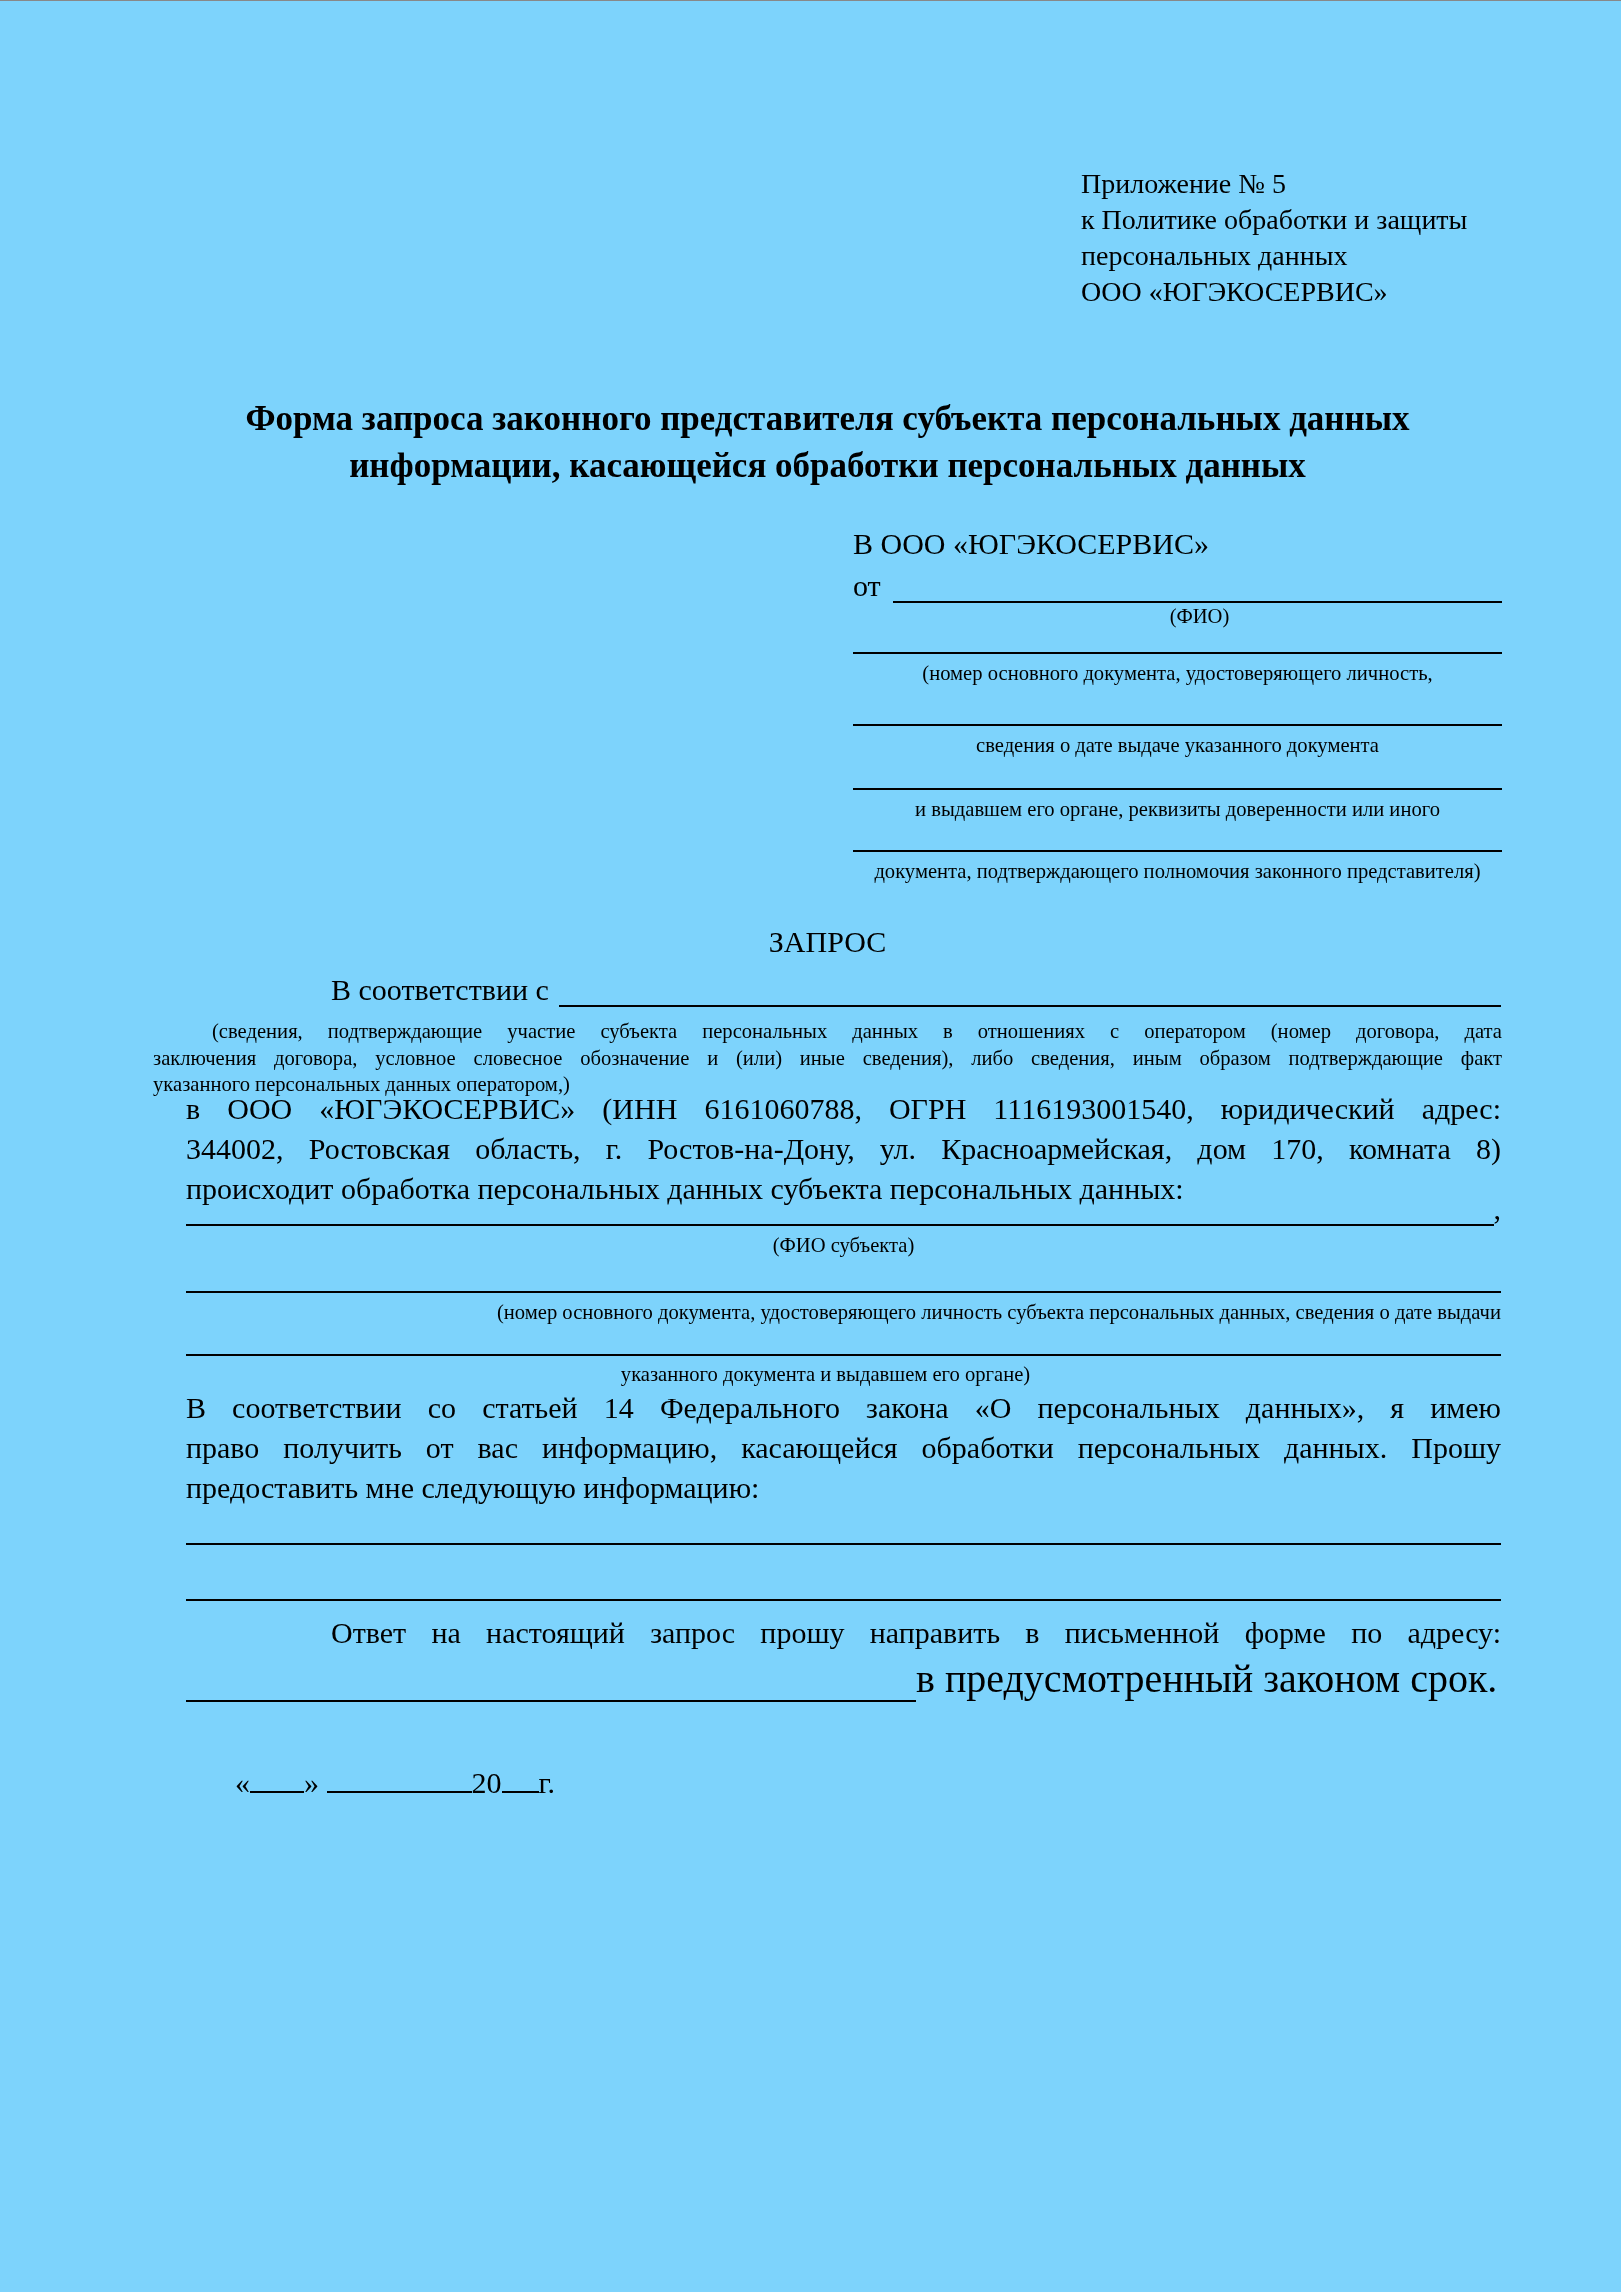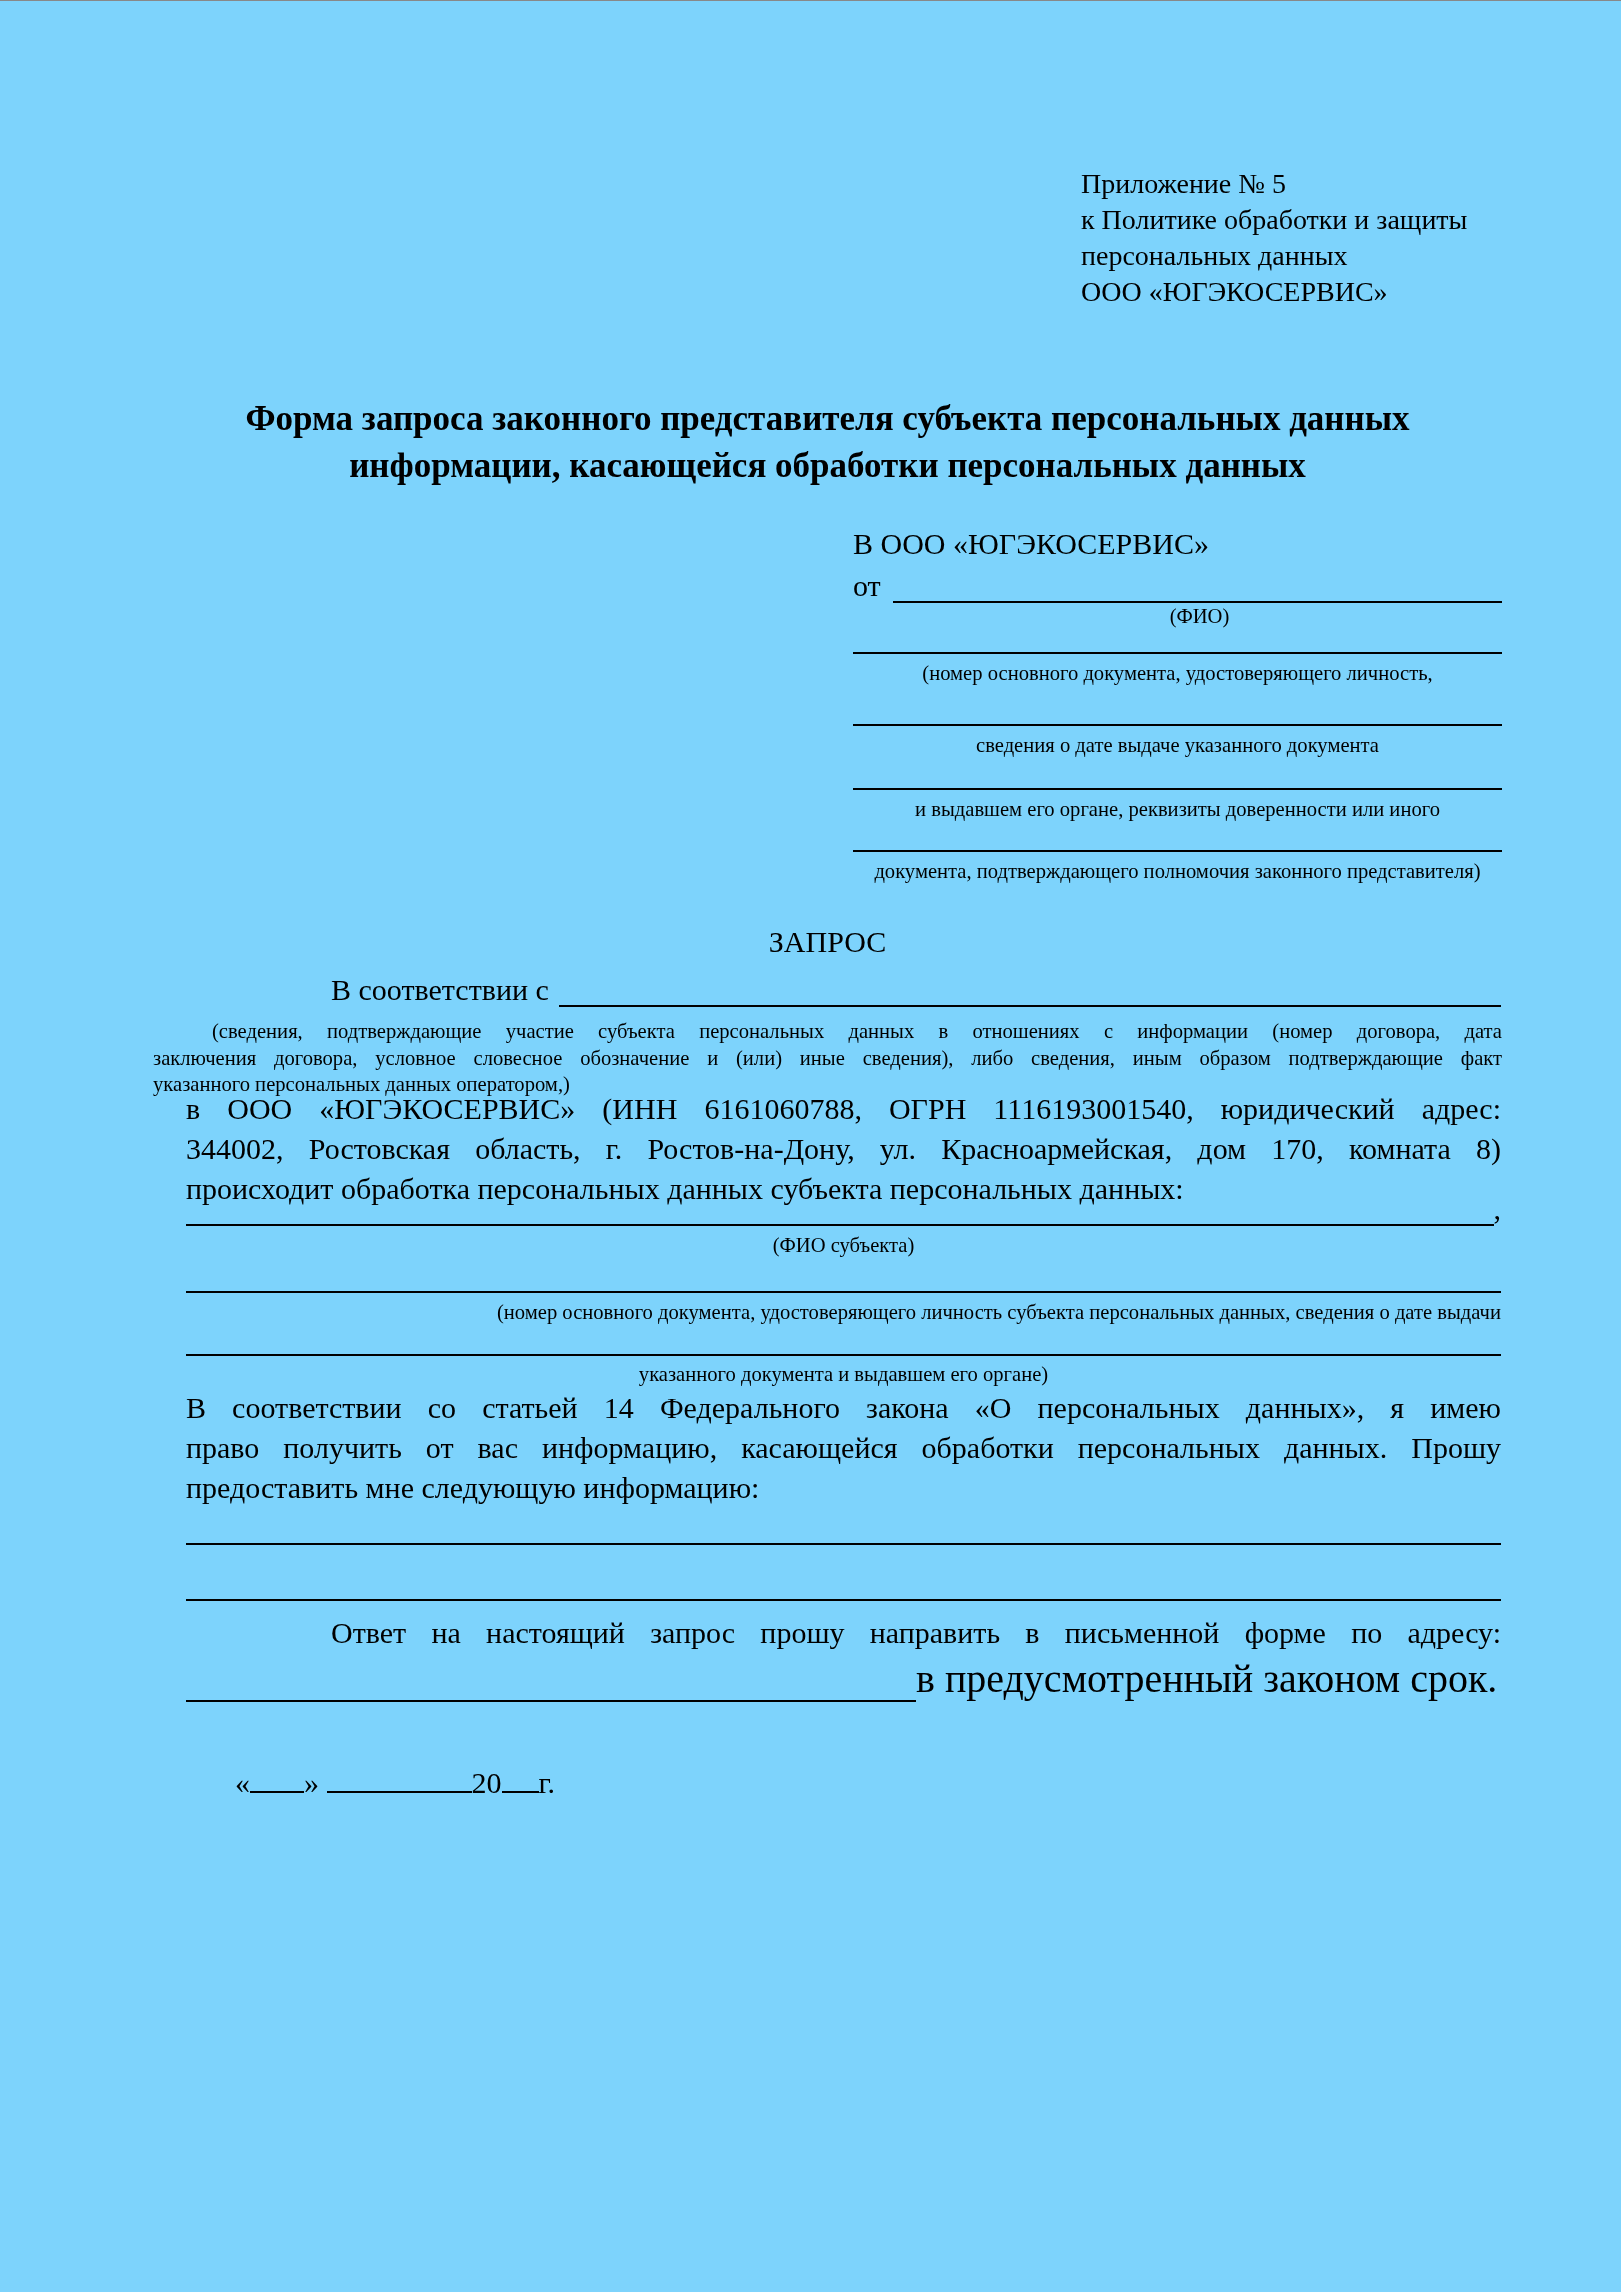--- a/index.html
+++ b/index.html
@@ -57,21 +57,21 @@
   #intro-cap .last { text-align:left; text-align-last:left; }
 
   #operator-par { left:186px; top:1088px; width:1315px; }
   #operator-par .last { text-align:left; text-align-last:left; }
 
   #subject-fio-row  { left:186px; top:1190px; width:1315px; font-size:30px; }
   #subject-fio-cap  { left:186px; top:1231px; width:1315px; }
   #subject-doc-line-1 { left:186px; top:1290px; width:1315px; }
   #subject-doc-cap-1  { left:186px; top:1298px; width:1315px;text-align:right; }
   #subject-doc-line-2 { left:186px; top:1353px; width:1315px; }
-  #subject-doc-cap-2  { left:186px; top:1360px; width:1315px; }
+  #subject-doc-cap-2  { left:168px; top:1360px; width:1315px; }
 
   #law-par { left:186px; top:1387px; width:1315px; }
   #law-par .last { text-align:left; text-align-last:left; }
 
   #info-line-1 { left:186px; top:1542px; width:1315px; }
   #info-line-2 { left:186px; top:1598px; width:1315px; }
 
   #reply-line-1 { left:186px; top:1612px; width:1315px; font-size:30px; line-height:40px; text-align:justify; text-align-last:justify; text-indent:145px; }
   #reply-line-2 { left:186px; top:1654px; width:1315px; font-size:40px; }
   #reply-line-2 .flex-fill { flex:0 0 730px; }
@@ -119,21 +119,21 @@
   <div class="abs small-text center" id="rep-cap-4">документа, подтверждающего полномочия законного представителя)</div>
 
   <div class="abs" id="zapros-heading">ЗАПРОС</div>
 
   <div class="abs flex-row" id="intro-row">
     <span class="label">В соответствии с</span>
     <span class="flex-fill"></span>
   </div>
 
   <div class="abs small-text" id="intro-cap">
-    <div class="cl l1">(сведения, подтверждающие участие субъекта персональных данных в отношениях с информации (номер договора, дата</div>
+    <div class="cl l1">(сведения, подтверждающие участие субъекта персональных данных в отношениях с оператором (номер договора, дата</div>
     <div class="cl">заключения договора, условное словесное обозначение и (или) иные сведения), либо сведения, иным образом подтверждающие факт</div>
     <div class="last">указанного персональных данных оператором,)</div>
   </div>
 
   <div class="abs body-text" id="operator-par">
     <div class="just">в ООО «ЮГЭКОСЕРВИС» (ИНН 6161060788, ОГРН 1116193001540, юридический адрес:</div>
     <div class="just">344002, Ростовская область, г. Ростов-на-Дону, ул. Красноармейская, дом 170, комната 8)</div>
     <div class="last">происходит обработка персональных данных субъекта персональных данных:</div>
   </div>
 

